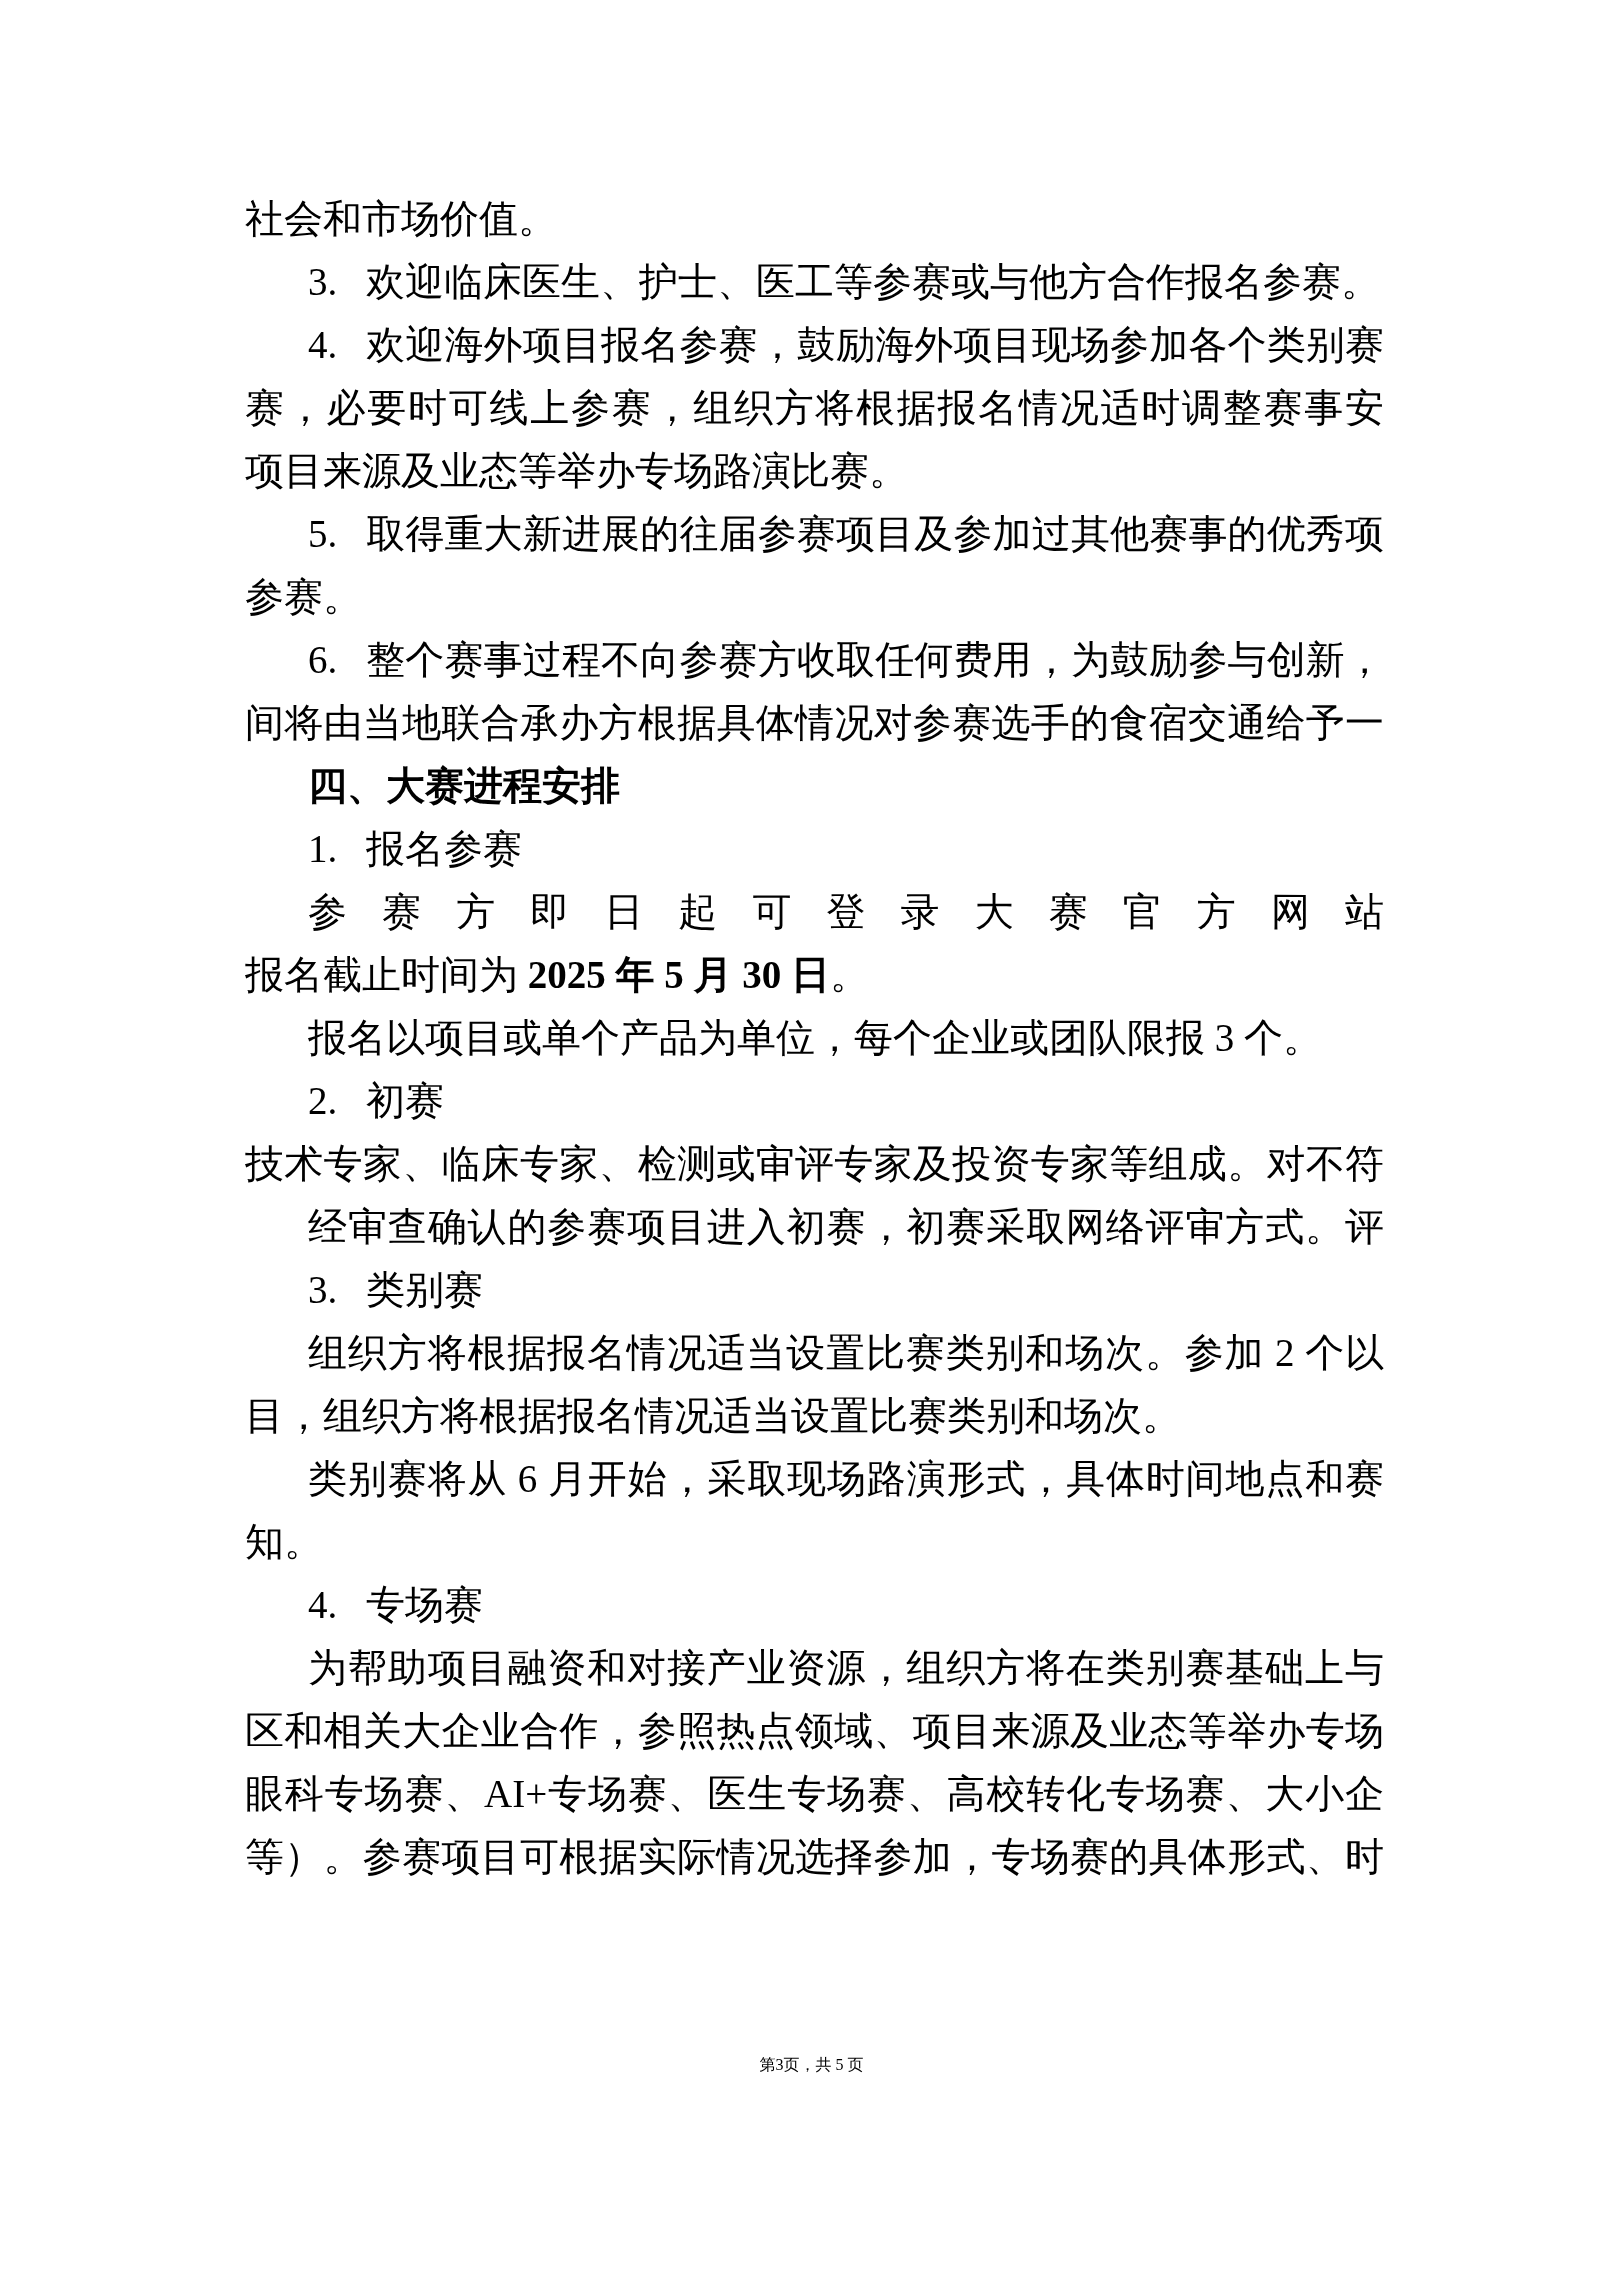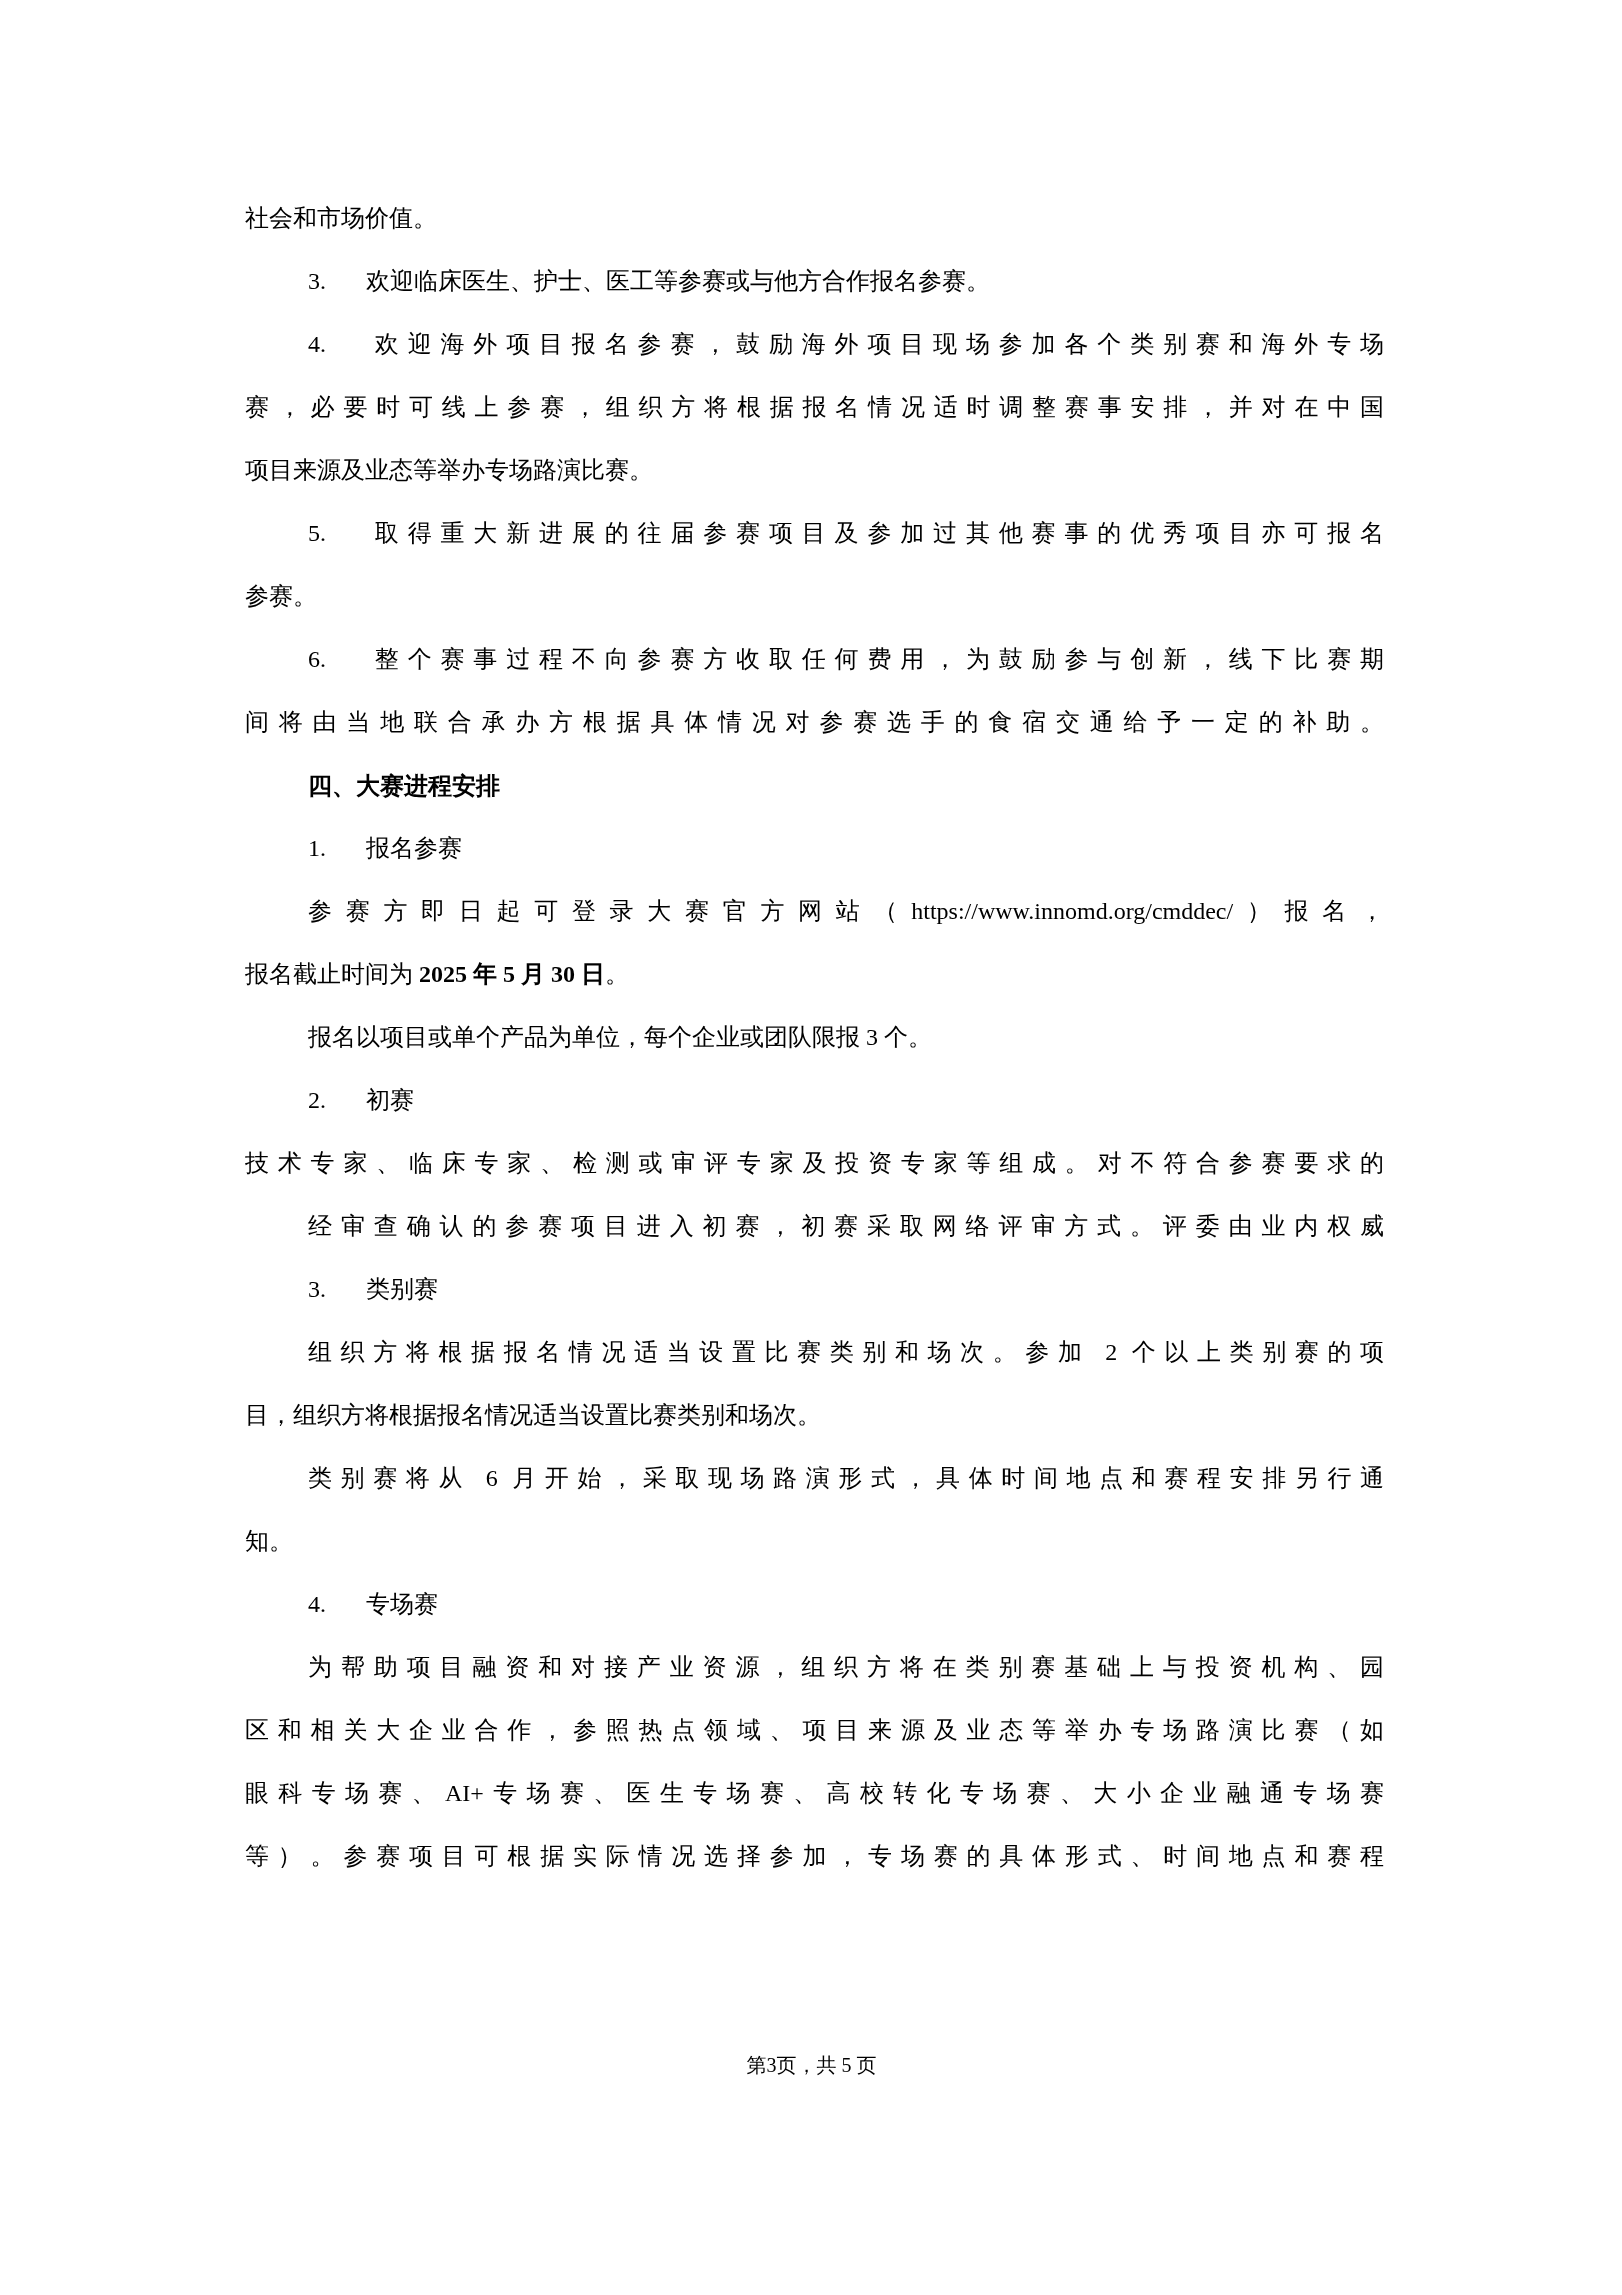--- a/index.html
+++ b/index.html
@@ -14,21 +14,21 @@
   }
   .text-block {
     position: absolute;
     left: 245px;
     top: 187px;
     width: 1139px;
   }
   .line {
     height: 63px;
     line-height: 63px;
-    font-size: 24px;
+    font-size: 39px;
     overflow: hidden;
     white-space: normal;
   }
   
   .first, .item, .heading { text-indent: 63px; }
   
   .j {
     text-align: justify;
     text-align-last: justify;
     text-justify: inter-character;
@@ -42,21 +42,21 @@
     font-family: Liberation Sans, sans-serif;
     font-weight: bold;
   }
   .b { font-weight: bold; }
   .footer {
     position: absolute;
     left: 0;
     top: 2047px;
     width: 100%;
     text-align: center;
-    font-size: 20px;
+    font-size: 16px;
     line-height: 36px;
     font-family: "Liberation Serif", "DejaVu Serif", serif;
     color: #000000;
   }
 </style>
 </head>
 <body>
 
 <div class="page">
   <div class="text-block">

